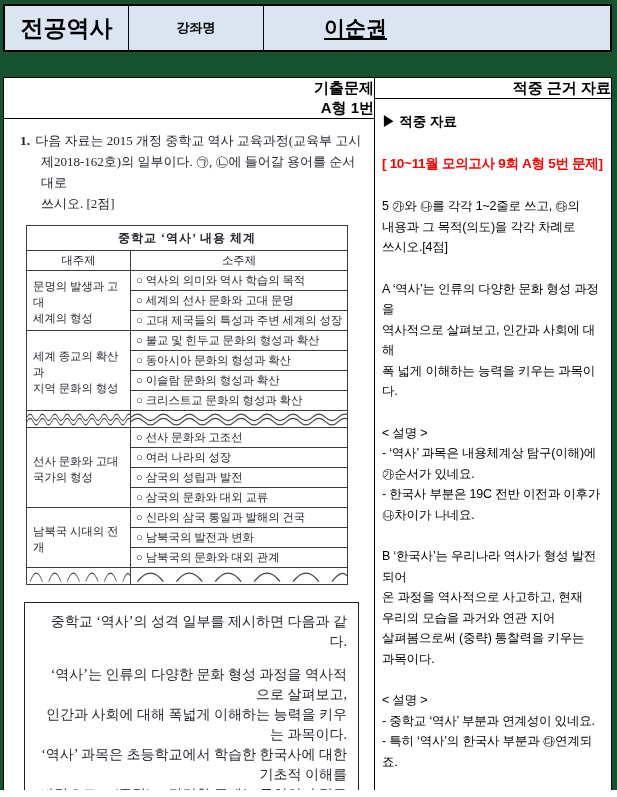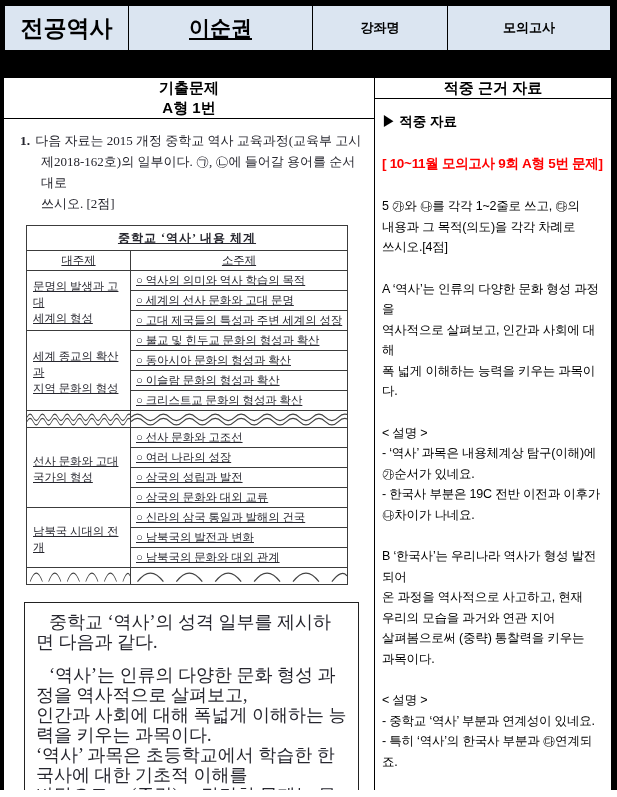--- a/index.html
+++ b/index.html
@@ -1,79 +1,78 @@
 <!DOCTYPE html>
 <html><head>
 <meta charset="utf-8">
 <style>
   * { margin:0; padding:0; box-sizing:border-box; }
   body { background:#ffffff; font-family:"Liberation Sans", sans-serif; }
-  .page { position:relative; width:617px; height:790px; background:#000000; overflow:hidden; }
+  .page { position:relative; width:617px; height:790px; background:#14532d; overflow:hidden; }
 
   
   .info-table { position:absolute; left:3px; top:4px; width:609px; height:48px;
     border:2px solid #000; background:#dbe5f1; display:flex; }
   .info-cell { display:flex; align-items:center; justify-content:center; color:#000; }
   .info-cell + .info-cell { border-left:1.6px solid #000; }
   .ic-subject { width:123px; font-size:23px; font-weight:bold; }
   .ic-name    { width:184px; font-size:21px; font-weight:bold; text-decoration:underline; text-underline-offset:3px; }
   .ic-lbl     { width:135px; font-size:13px; font-weight:bold; }
   .ic-val     { flex:1;      font-size:13px; font-weight:bold; }
 
   
   .main-table { position:absolute; left:3px; top:77px; width:609px; height:716px;
     border:1.7px solid #000; display:flex; background:#fff; }
   .left-col  { width:371px; border-right:1.6px solid #000; display:flex; flex-direction:column; }
   .right-col { flex:1; display:flex; flex-direction:column; }
   .col-head { height:44px; border-bottom:1.6px solid #000; display:flex; flex-direction:column;
-    align-items:center; justify-content:center; font-weight:bold; font-size:15px; line-height:20px; color:#000; }
+    align-items:flex-end; justify-content:center; font-weight:bold; font-size:15px; line-height:20px; color:#000; }
 
   
   .left-body { flex:1; padding:11px 12px 0 16px; font-family:"Liberation Serif","DejaVu Serif",serif; color:#26262e; }
   .question { font-size:13px; line-height:21px; padding-left:21px; text-indent:-21px; white-space:pre-line; }
   .q-num { font-weight:bold; font-size:13.5px; padding-right:5px; }
 
   .inner-table { margin:11px 0 0 6px; border-collapse:collapse; width:322px;
     font-size:11.4px; color:#26262e; }
-  .inner-table td { border:1px solid #3c3c3c;text-decoration:underline; }
+  .inner-table td { border:1px solid #3c3c3c; }
   .inner-table .t-title td { height:25px; text-align:center; font-weight:bold; font-size:12px; letter-spacing:1px; }
   .inner-table .t-head td { height:20px; text-align:center; }
   .inner-table td.major { width:104px; padding:4px 2px 1px 6px; white-space:pre-line; vertical-align:middle; line-height:16px; }
   .inner-table td.minor { height:20px; padding:1px 2px 1px 5px; }
   .inner-table .deco-row td { height:17px; padding:0; }
   .deco-row svg { display:block; width:100%; height:15px; }
 
   
   .stamp { position:absolute; left:254px; top:196px; width:93px; height:93px; border-radius:50%;
     background:rgba(229,95,68,0.88); display:flex; align-items:center; justify-content:center;
     color:#fff; font-weight:bold; font-size:29px; letter-spacing:2px; z-index:3;
     font-family:"Liberation Sans",sans-serif; }
 
   
   .excerpt { margin:17px 3px 0 4px; border:1.6px solid #222; padding:9px 11px 10px; }
-  .excerpt p { font-size:18px; line-height:20px; white-space:pre-line; text-indent:13px; text-align:left; }
+  .excerpt p { font-size:14px; line-height:20px; white-space:pre-line; text-indent:13px; text-align:right; }
   .excerpt .ex-body { margin-top:13px; }
 
   
   .right-body { flex:1; padding:13px 4px 0 7px; font-size:12.5px; line-height:20.5px;
     letter-spacing:-0.2px; color:#000; }
   .rb { white-space:pre-line; margin-bottom:21px; }
   .sec-head { font-weight:bold; font-size:13.5px; margin-bottom:21px; letter-spacing:0; }
   .src-ref { font-weight:bold; font-size:13.5px; color:#ff0000; margin-bottom:22px; letter-spacing:-0.3px; }
 </style>
 </head>
 <body>
 
 <div class="page">
 
   <div class="info-table">
     <div class="info-cell ic-subject">전공역사</div>
+    <div class="info-cell ic-lbl">강좌명</div>
     <div class="info-cell ic-name">이순권</div>
-    <div class="info-cell ic-lbl">강좌명</div>
-    <div class="info-cell ic-val">모의고사</div>
   </div>
 
   <div class="main-table">
 
     <div class="left-col">
       <div class="col-head">
         <span>기출문제</span>
         <span>A형 1번</span>
       </div>
       <div class="left-body">

